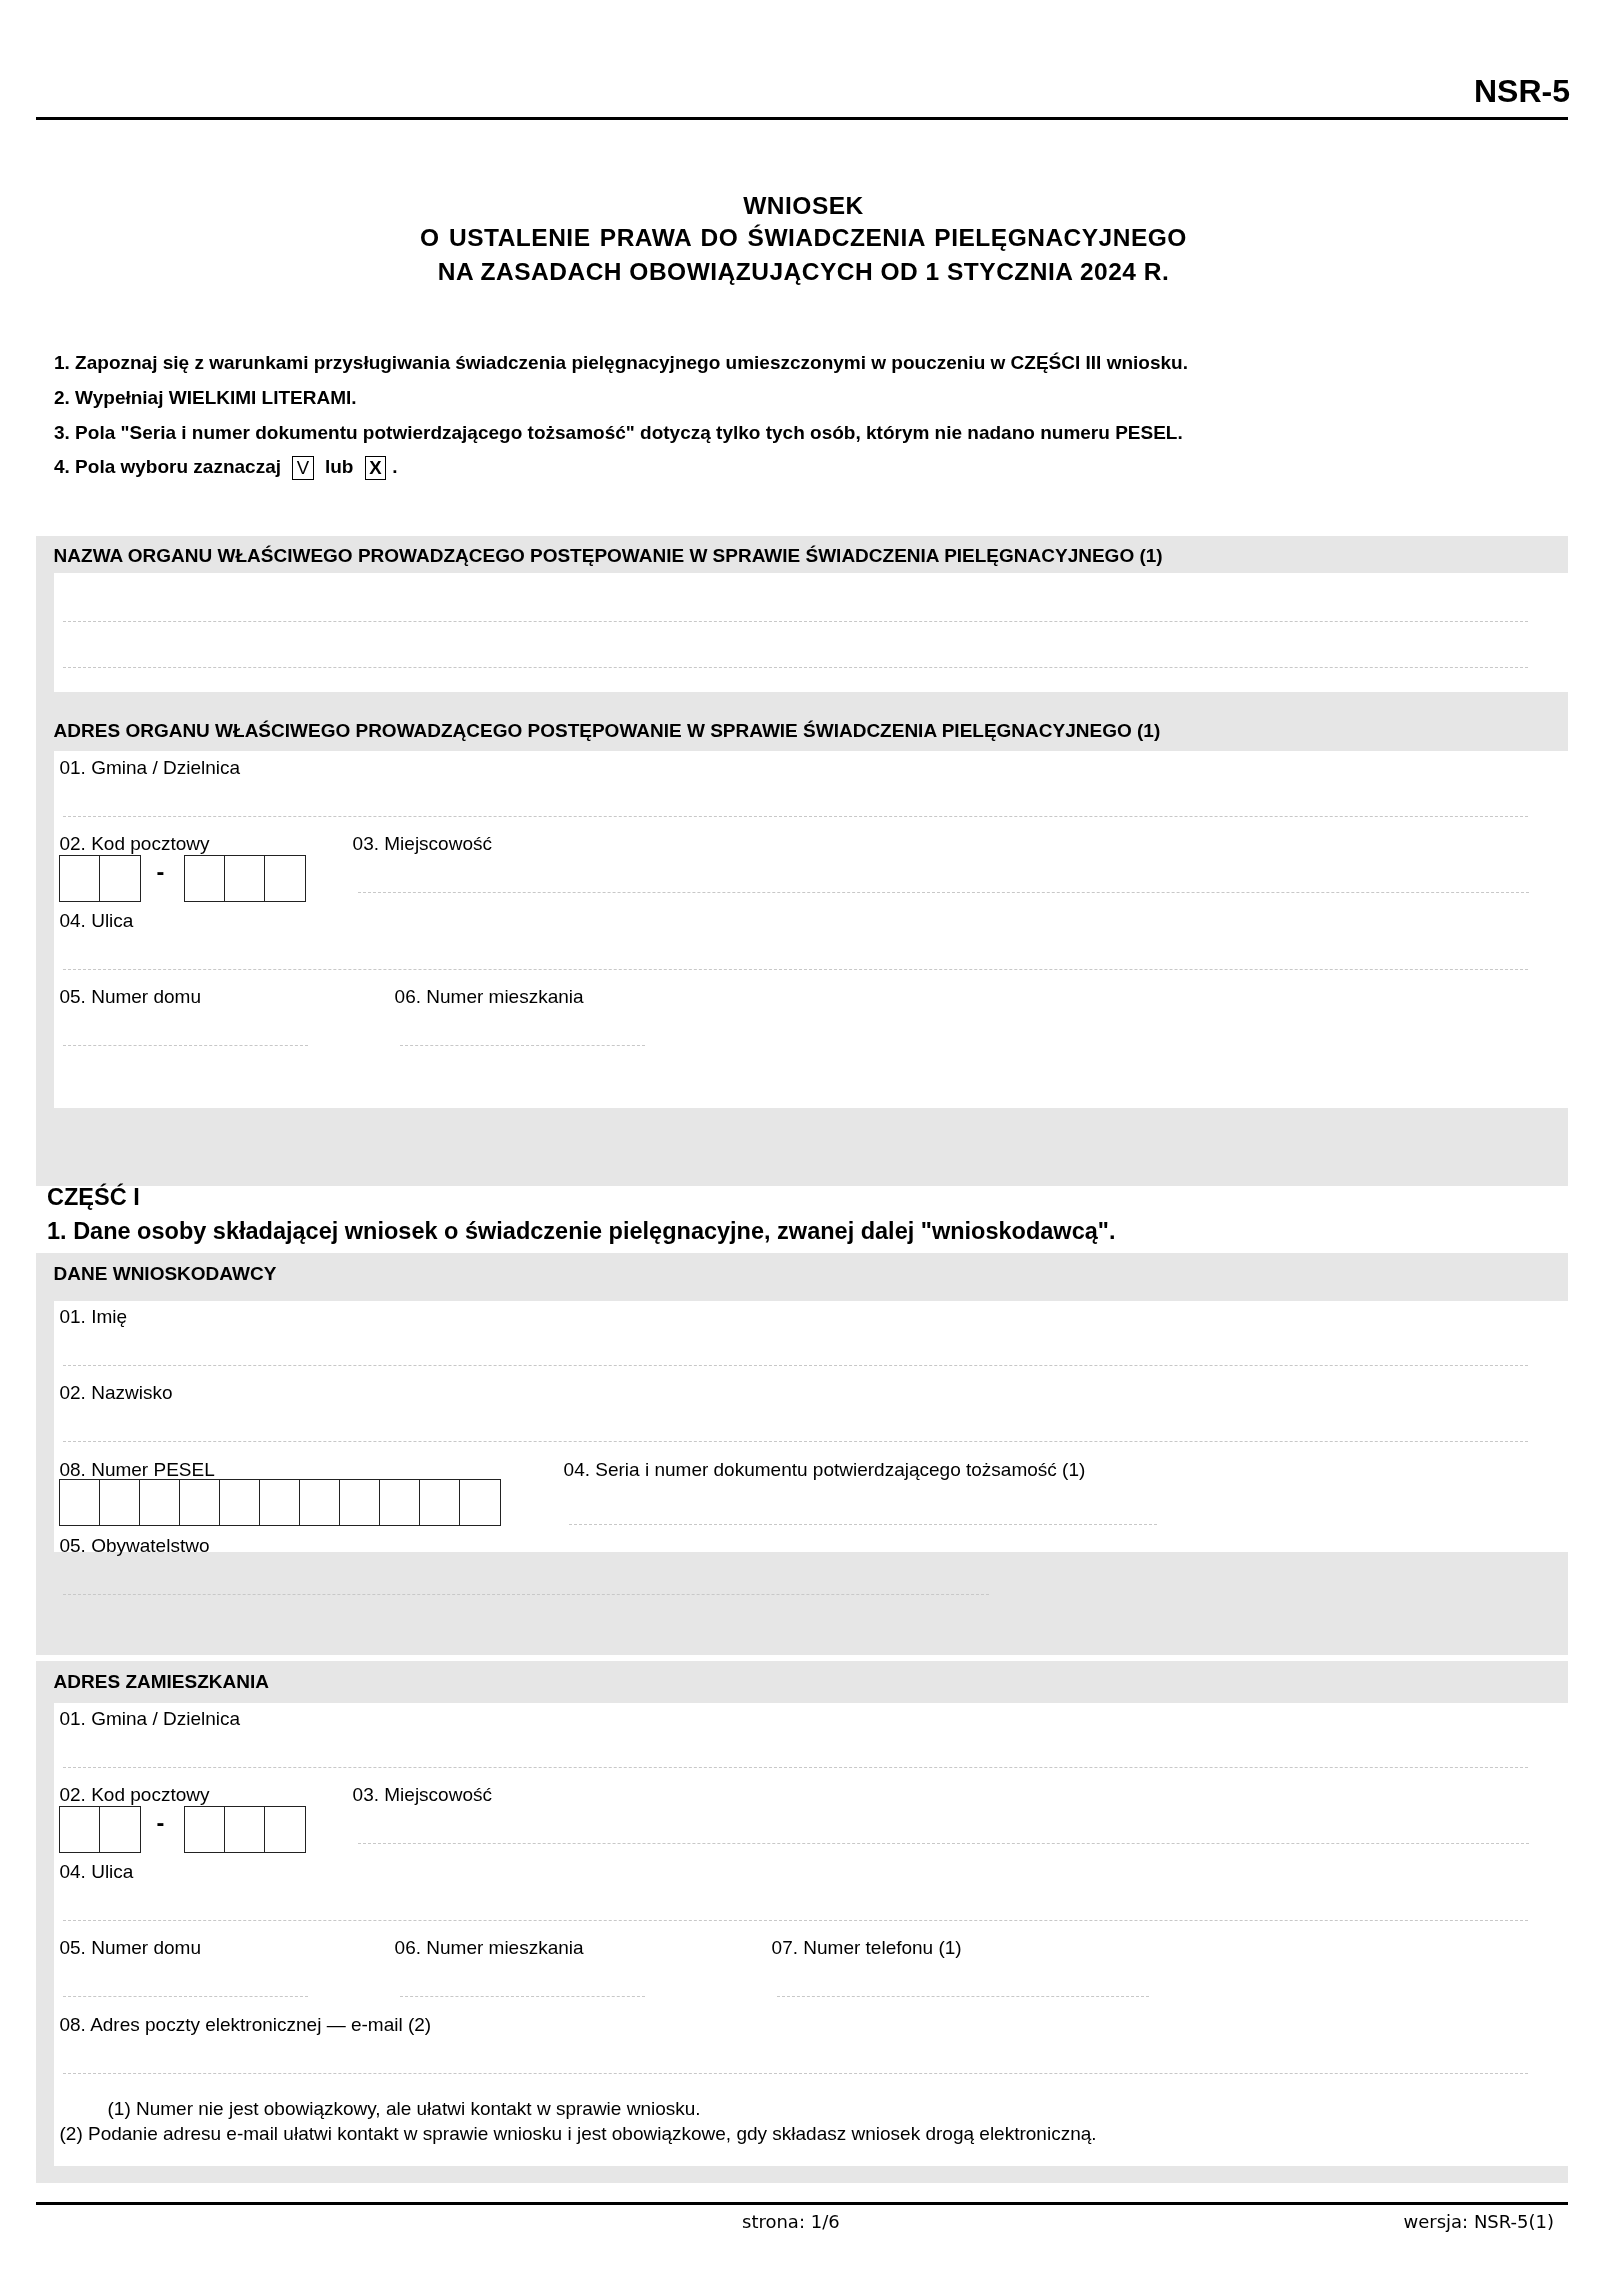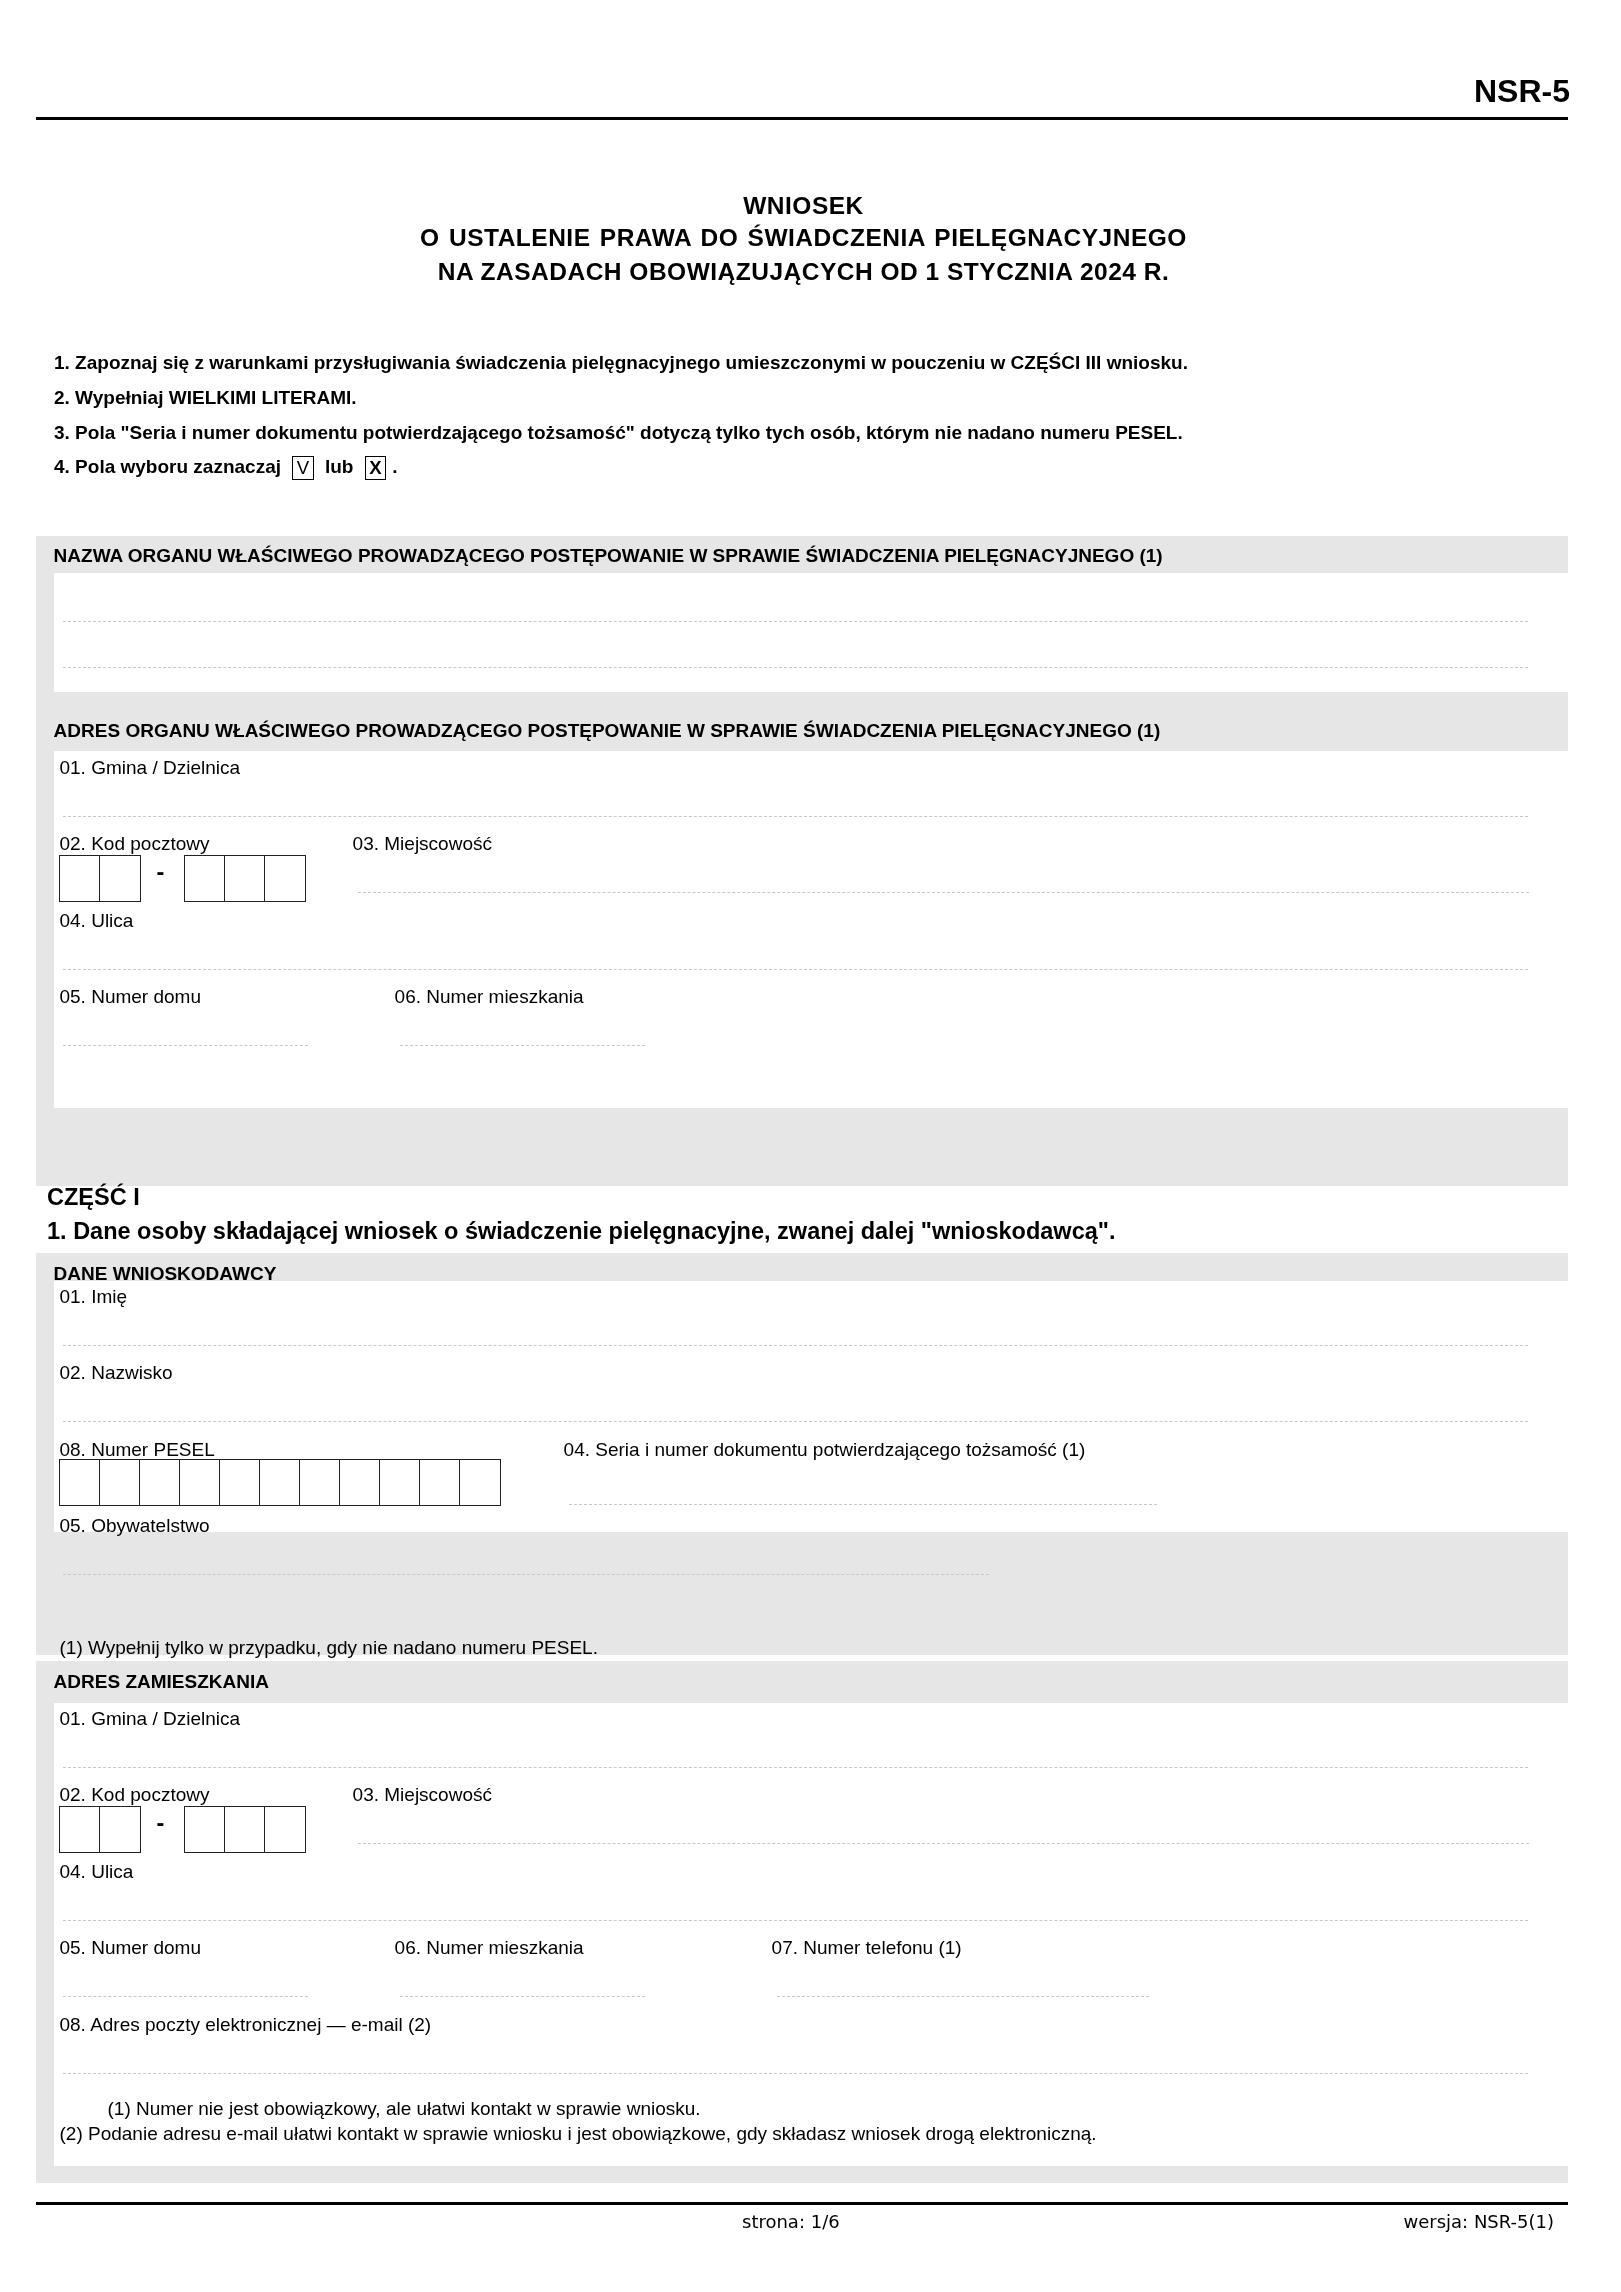--- a/index.html
+++ b/index.html
@@ -80,21 +80,21 @@
     <div class="dots" style="left:346px; width:245px; top:294px;"></div>
 
   </div>
 </div>
 
 <div class="part-title" style="top:1184px;">CZĘŚĆ I</div>
 <div class="part-title" style="top:1218px;">1. Dane osoby składającej wniosek o świadczenie pielęgnacyjne, zwanej dalej "wnioskodawcą".</div>
 
 <div class="panel" style="top:1253px; height:402px;">
   <div class="panel-head" style="top:9.8px;">DANE WNIOSKODAWCY</div>
-  <div class="white" style="top:28px; height:251px;">
+  <div class="white" style="top:48px; height:251px;">
     <div class="lbl" style="left:5.9px; top:4.9px;">01. Imię</div>
     <div class="dots" style="left:9.8px; width:1465px; top:64px;"></div>
 
     <div class="lbl" style="left:5.9px; top:81px;">02. Nazwisko</div>
     <div class="dots" style="left:9.8px; width:1465px; top:140px;"></div>
 
     <div class="lbl" style="left:5.9px; top:158px;">08. Numer PESEL</div>
     <div class="lbl" style="left:510px; top:158px;">04. Seria i numer dokumentu potwierdzającego tożsamość (1)</div>
     <div class="boxes" id="pesel-boxes" style="left:5.9px; top:178px;">
         <span></span>

